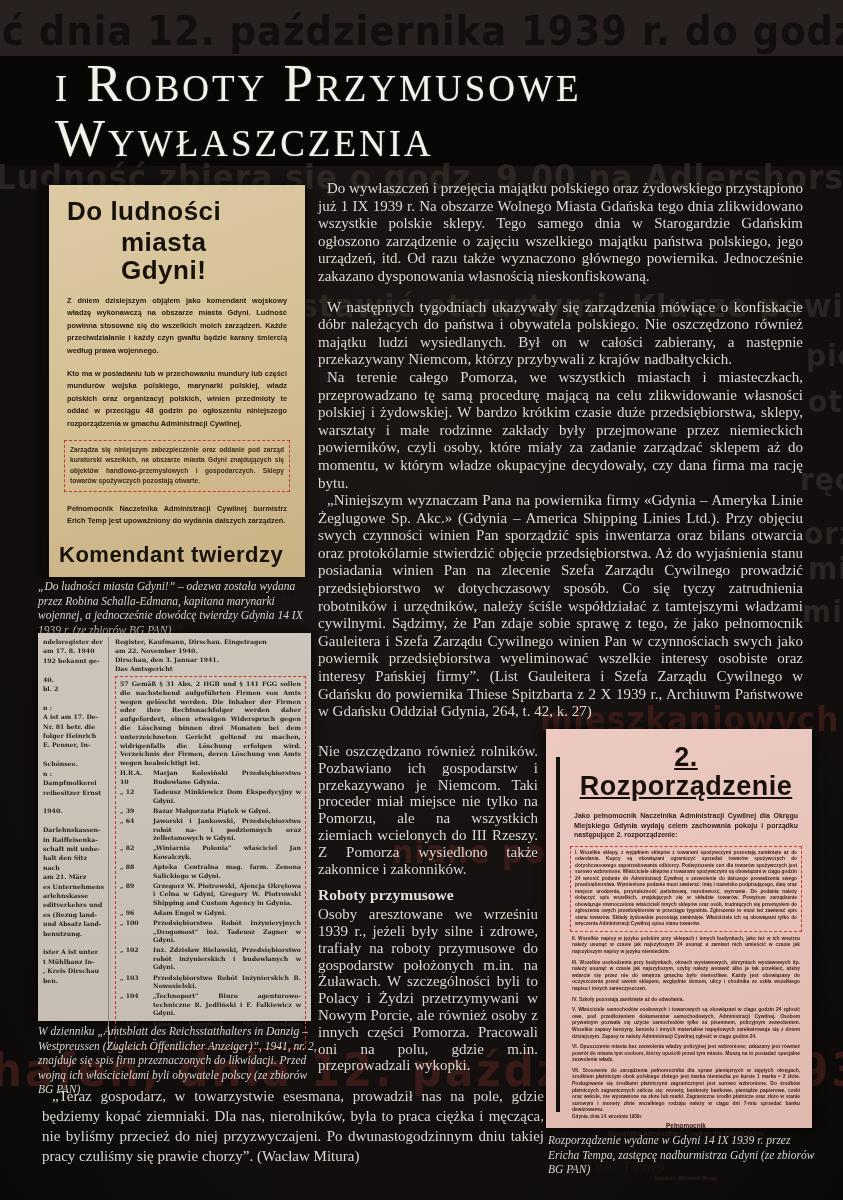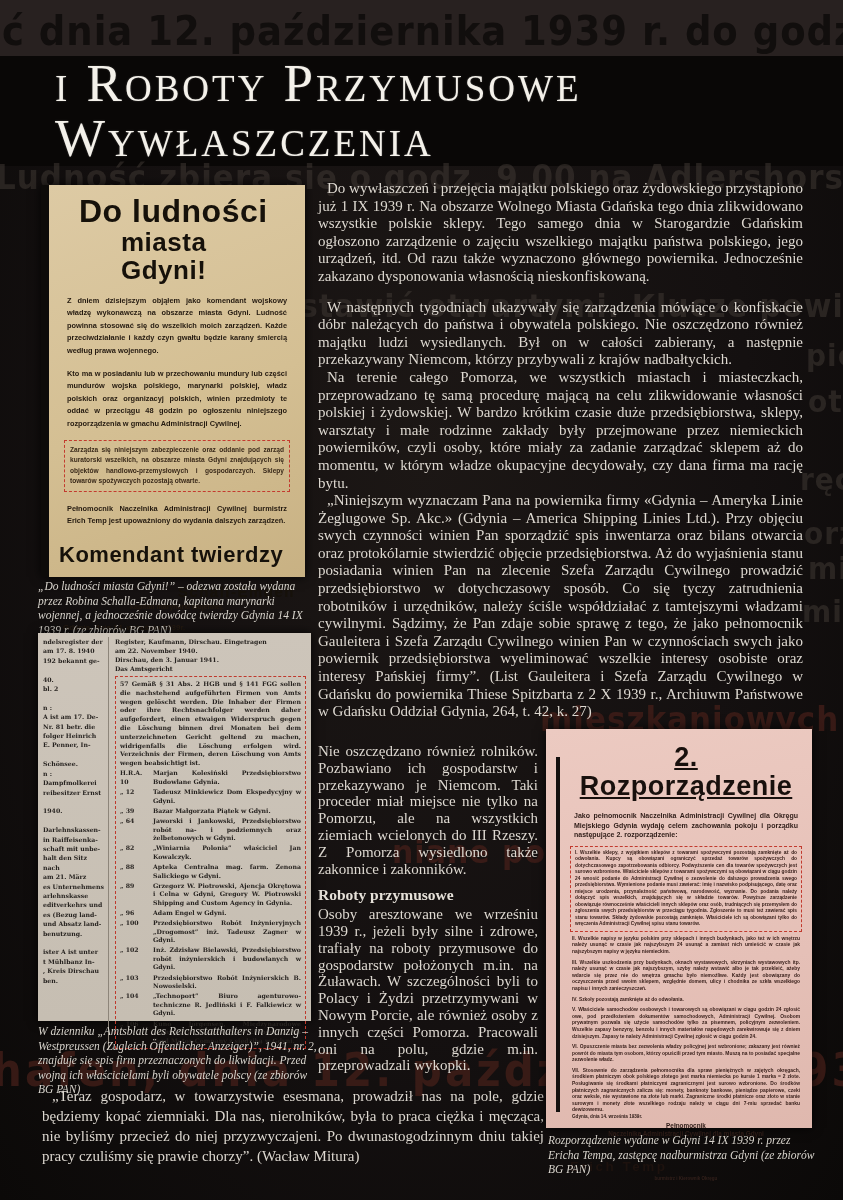--- a/index.html
+++ b/index.html
@@ -32,21 +32,21 @@
          font-size:15px;line-height:20px;color:#ddd8d0;text-align:justify;text-indent:10px;}
   
   .caption{position:absolute;z-index:2;font-style:italic;font-size:11.5px;line-height:14.6px;
            color:#d8d4cc;text-align:left;}
   
   .photo1{position:absolute;left:41px;top:185px;width:264px;height:392px;z-index:2;
           background:#0d0b09;box-shadow:0 0 10px rgba(0,0,0,.8);}
   .poster1{position:absolute;left:8px;top:0;right:0;bottom:0;
            background:linear-gradient(160deg,#ddcaa4 0%,#d4bf93 55%,#c8b183 100%);
            font-family:"Liberation Sans", sans-serif;color:#241a10;padding:12px 10px 0 10px;box-sizing:border-box;}
-  .p1-h1{font-weight:700;font-size:32px;line-height:28px;letter-spacing:.5px;color:#16110a;margin-left:20px;}
+  .p1-h1{font-weight:700;font-size:26px;line-height:28px;letter-spacing:.5px;color:#16110a;margin-left:8px;}
   .p1-h2{font-weight:700;font-size:26px;line-height:28px;letter-spacing:.5px;color:#16110a;margin-left:62px;margin-top:3px;}
   .p1-body{font-weight:700;font-size:7.4px;line-height:12.4px;text-align:justify;margin:11px 8px 0 8px;color:#241a10;}
   .p1-box{border:1.5px dashed #c43a2e;margin:10px 5px 0 5px;padding:4px 5px;
           font-weight:700;font-size:6.6px;line-height:10.4px;text-align:justify;color:#3a2a1a;}
   .p1-signt{font-weight:800;font-size:22px;line-height:24px;text-align:left;letter-spacing:.5px;margin-top:15px;color:#16110a;}
   .p1-signn{font-weight:800;font-size:15px;text-align:right;letter-spacing:1.5px;margin-top:16px;color:#16110a;}
   .p1-signr{font-weight:700;font-size:7px;text-align:center;margin-top:3px;}
   .p1-date{font-weight:700;font-size:8px;margin:13px 0 0 4px;}
   
   .doc{position:absolute;left:38px;top:633px;width:273px;height:388px;z-index:2;

